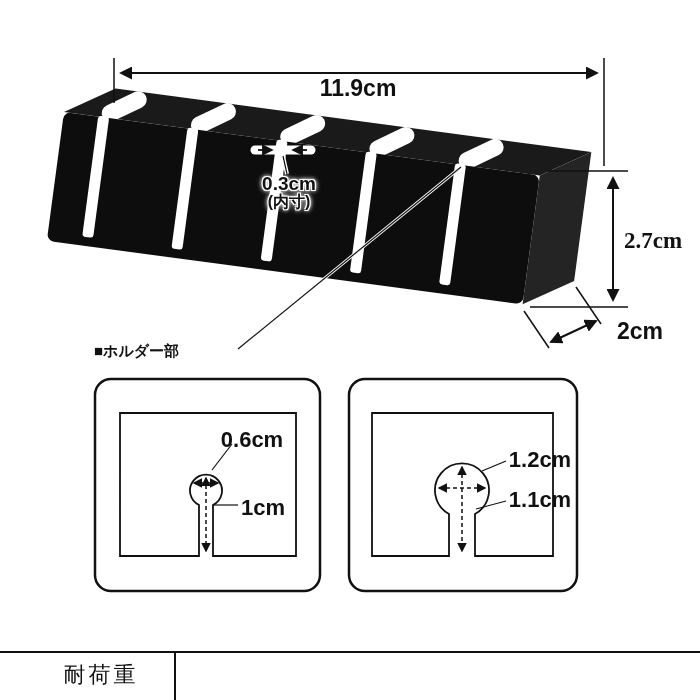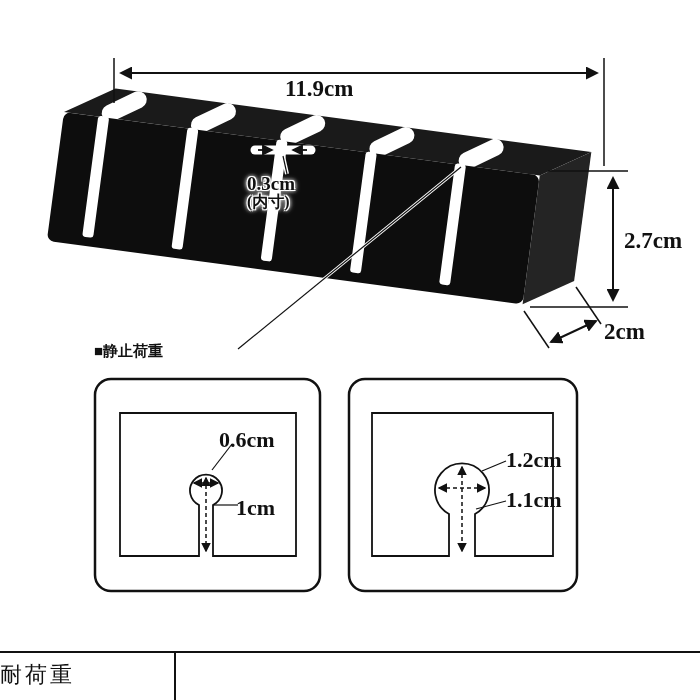--- a/index.html
+++ b/index.html
@@ -1,21 +1,21 @@
 <!DOCTYPE html>
 <html lang="ja"><head>
 <meta charset="utf-8">
 <style>
   html,body{margin:0;padding:0;background:#ffffff;}
   body{font-family:"Liberation Sans","DejaVu Sans",sans-serif;color:#111;}
   .stage{position:relative;width:700px;height:700px;background:#fff;overflow:hidden;}
   .stage svg{position:absolute;left:0;top:0;}
   .lbl{position:absolute;color:#111;line-height:1.1;white-space:nowrap;}
   .dim{font-size:23px;font-weight:700;}
-  .ctr{font-family:Liberation Serif, serif;}
+  .ctr{text-align:center;}
   .halo{text-shadow:-1px -1px 0 #fff,1px -1px 0 #fff,-1px 1px 0 #fff,1px 1px 0 #fff,0 0 4px #fff,0 0 4px #fff,0 0 6px #fff;}
   .small-dim{font-size:22px;font-weight:600;}
   .note{font-size:16px;font-weight:700;}
   .slotlbl{font-size:19px;font-weight:700;}
   .holder{font-size:15px;font-weight:700;}
   .spec{font-size:22px;font-weight:400;}
 </style>
 </head>
 <body>
 
@@ -114,21 +114,21 @@
 
   <div class="lbl dim ctr" style="left:285px;top:76px;width:146px;">11.9cm</div>
 
   <div class="lbl dim" style="left:624px;top:228px;font-family:Liberation Serif, serif;">2.7cm</div>
 
   <div class="lbl dim ctr" style="left:604px;top:319px;width:72px;">2cm</div>
 
   <div class="lbl slotlbl ctr halo" style="left:247px;top:174px;width:84px;">0.3cm</div>
   <div class="lbl note ctr halo" style="left:247px;top:193px;width:84px;">(内寸)</div>
 
-  <div class="lbl holder" style="left:94px;top:343px;">■静止荷重</div>
+  <div class="lbl holder" style="left:94px;top:343px;">■ホルダー部</div>
 
   <div class="lbl small-dim ctr" style="left:219px;top:428px;width:66px;">0.6cm</div>
   <div class="lbl small-dim ctr" style="left:236px;top:496px;width:54px;">1cm</div>
 
   <div class="lbl small-dim ctr" style="left:506px;top:448px;width:68px;">1.2cm</div>
   <div class="lbl small-dim ctr" style="left:506px;top:488px;width:68px;">1.1cm</div>
 
   <div class="lbl spec ctr" style="left:0px;top:663px;width:202px;letter-spacing:3px;">耐荷重</div>
 
 </div>

